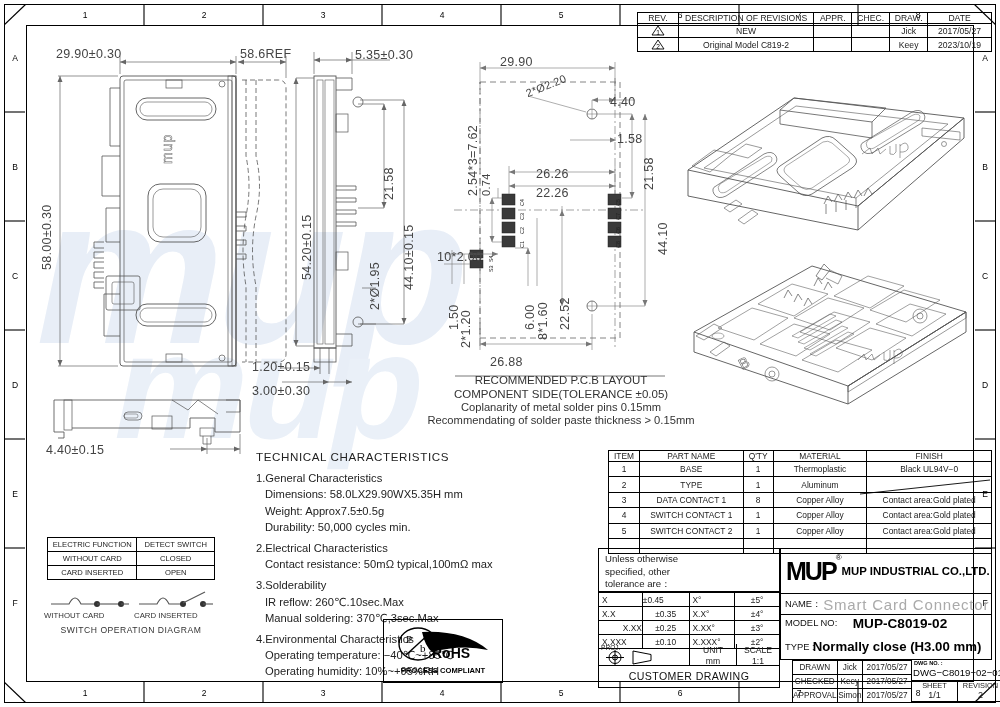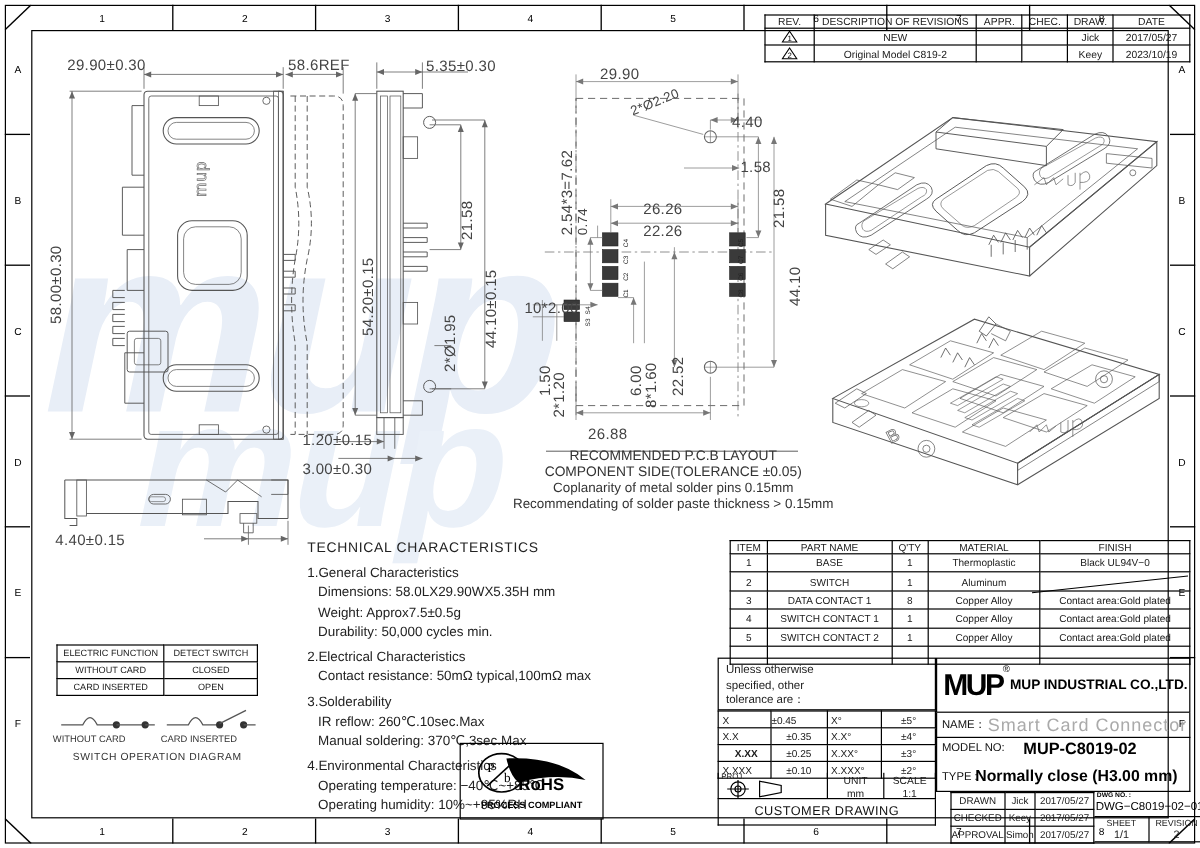--- a/index.html
+++ b/index.html
@@ -730,21 +730,21 @@
     <tbody id="parts-body">
         <tr>
           <td>1</td>
           <td>BASE</td>
           <td>1</td>
           <td>Thermoplastic</td>
           <td>Black  UL94V−0</td>
         </tr>
         <tr>
           <td>2</td>
-          <td>SWITCH</td>
+          <td>TYPE</td>
           <td>1</td>
           <td>Aluminum</td>
           <td></td>
         </tr>
         <tr>
           <td>3</td>
           <td>DATA CONTACT 1</td>
           <td>8</td>
           <td>Copper  Alloy</td>
           <td>Contact area:Gold plated</td>
@@ -815,21 +815,21 @@
           <td style="text-align: left; padding-left: 3px;">X°</td>
           <td style="text-align: center; padding-left: 0px;">±5°</td>
         </tr>
         <tr>
           <td style="text-align: left; padding-left: 3px;">X.X</td>
           <td style="text-align: center; padding-left: 0px;">±0.35</td>
           <td style="text-align: left; padding-left: 3px;">X.X°</td>
           <td style="text-align: center; padding-left: 0px;">±4°</td>
         </tr>
         <tr>
-          <td style="text-align: center; padding-left: 3px; font-weight: bold;">X.XX</td>
+          <td style="text-align: right; padding-left: 3px;">X.XX</td>
           <td style="text-align: center; padding-left: 0px;">±0.25</td>
           <td style="text-align: left; padding-left: 3px;">X.XX°</td>
           <td style="text-align: center; padding-left: 0px;">±3°</td>
         </tr>
         <tr>
           <td style="text-align: left; padding-left: 3px;">X.XXX</td>
           <td style="text-align: center; padding-left: 0px;">±0.10</td>
           <td style="text-align: left; padding-left: 3px;">X.XXX°</td>
           <td style="text-align: center; padding-left: 0px;">±2°</td>
         </tr>

